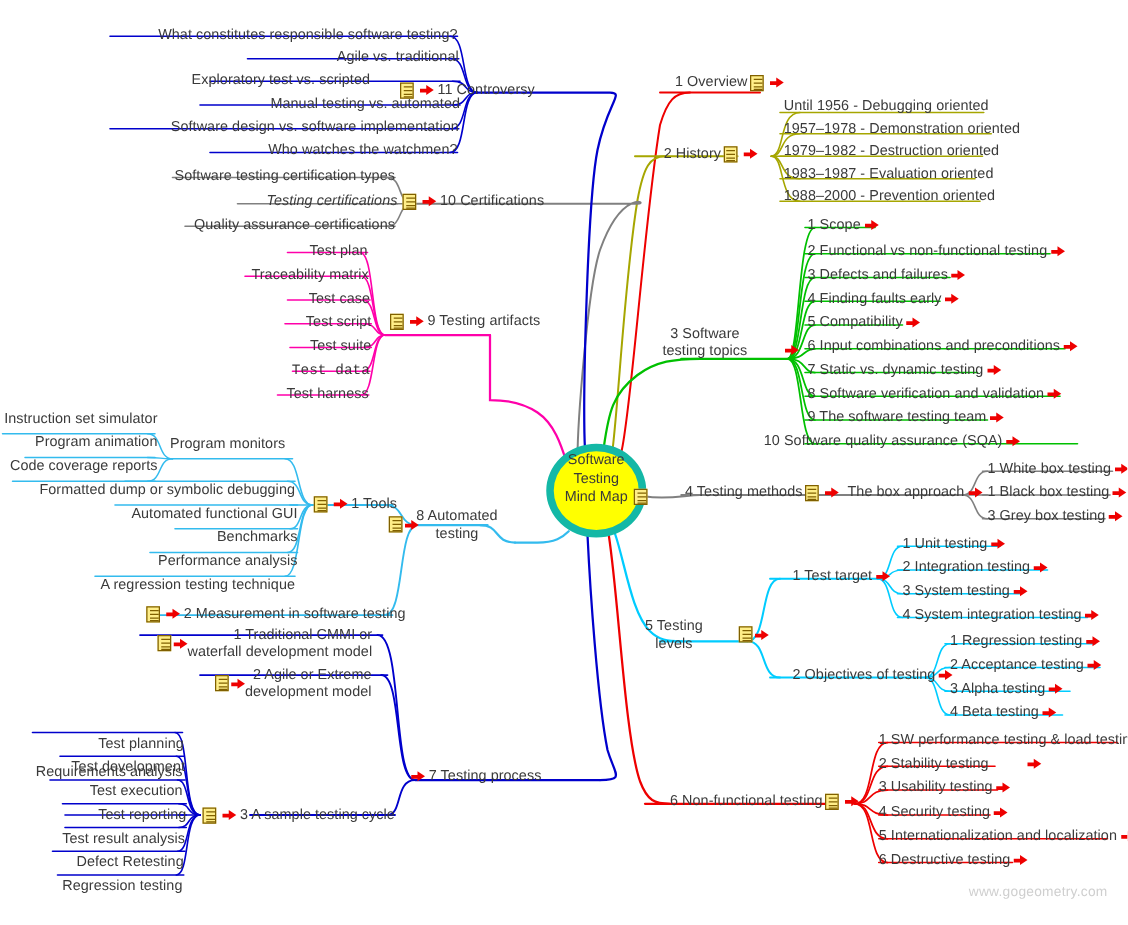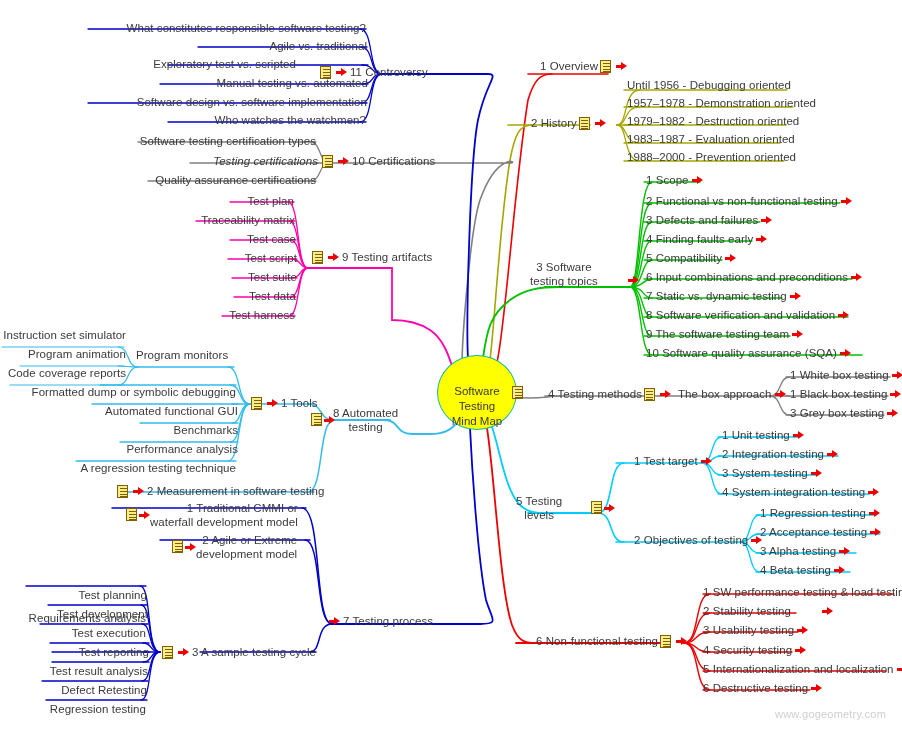--- a/index.html
+++ b/index.html
@@ -36,25 +36,25 @@
   .node.ta-r { justify-content: flex-end; }
   .node.two-line { line-height: 13.5px; white-space: normal; }
 
   
   #central {
     position: absolute;
     left: 437px; top: 355px;
     width: 80px; height: 75px;
     border-radius: 50%;
     background: #ffff00;
-    border: 1px solid #14b8a6;
+    border: 6px solid #14b8a6;
     display: flex;
     flex-direction: column;
     align-items: center;
-    justify-content: flex-end;
+    justify-content: flex-start;
     font-size: 11.5px;
     color: #3a3a3a;
     line-height: 15px;
     text-align: center;
     z-index: 5;
   }
   #central .note-icon { position: absolute; right: -9px; top: 30px; }
 
   
   .note-icon {
@@ -358,21 +358,21 @@
     </div>
   <div class="node ta-r" style="left:60px; top:233px; width:236px;">
       <span class="lbl">Test case</span>
     </div>
   <div class="node ta-r" style="left:60px; top:252px; width:237px;">
       <span class="lbl">Test script</span>
     </div>
   <div class="node ta-r" style="left:60px; top:271px; width:237px;">
       <span class="lbl">Test suite</span>
     </div>
-  <div class="node ta-r" style="left:60px; top:290px; width:236px;">
+  <div class="node ta-r" style="left:60px; top:290px; width:236px;font-family:Liberation Mono, monospace;">
       <span class="lbl">Test data</span>
     </div>
   <div class="node ta-r" style="left:60px; top:309px; width:235px;">
       <span class="lbl">Test harness</span>
     </div>
   <div class="node" style="left:310px; top:251px;">
     <span class="note-icon"></span>
     <span class="arrow-icon"></span>
     <span class="lbl">9 Testing artifacts</span>
   </div>
@@ -538,21 +538,21 @@
       <span class="arrow-icon"></span>
     </div>
   <div class="node" style="left:646px; top:309px;">
       <span class="lbl">8 Software verification and validation</span>
       <span class="arrow-icon"></span>
     </div>
   <div class="node" style="left:646px; top:328px;">
       <span class="lbl">9 The software testing team</span>
       <span class="arrow-icon"></span>
     </div>
-  <div class="node" style="left:646px; top:347px;justify-content:center;">
+  <div class="node" style="left:611px; top:347px;justify-content:center;">
       <span class="lbl">10 Software quality assurance (SQA)</span>
       <span class="arrow-icon"></span>
     </div>
 
   <div class="node" style="left:548px; top:388px;">
     <span class="lbl">4 Testing methods</span>
     <span class="note-icon"></span>
     <span class="arrow-icon"></span>
   </div>
   <div class="node" style="left:678px; top:388px;">

